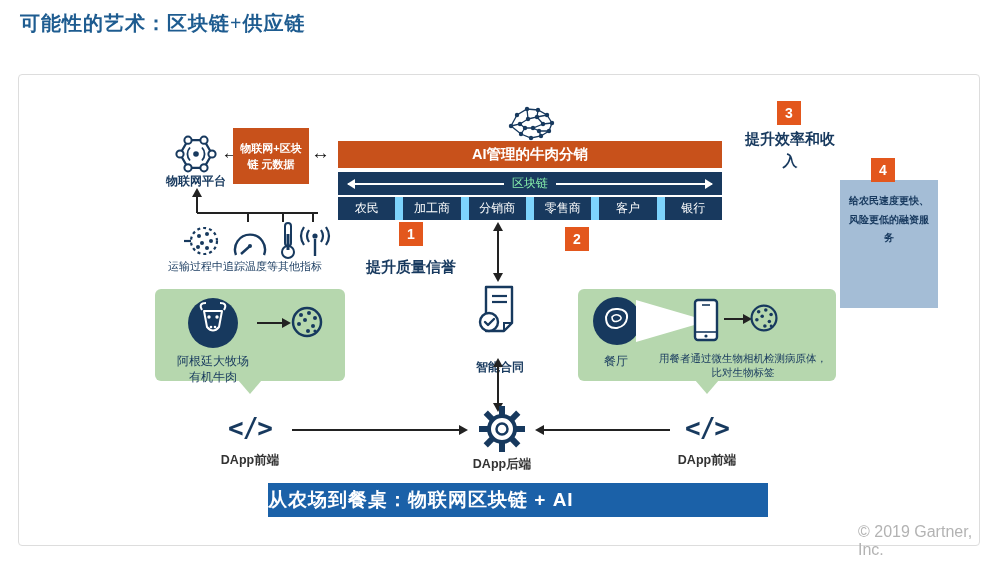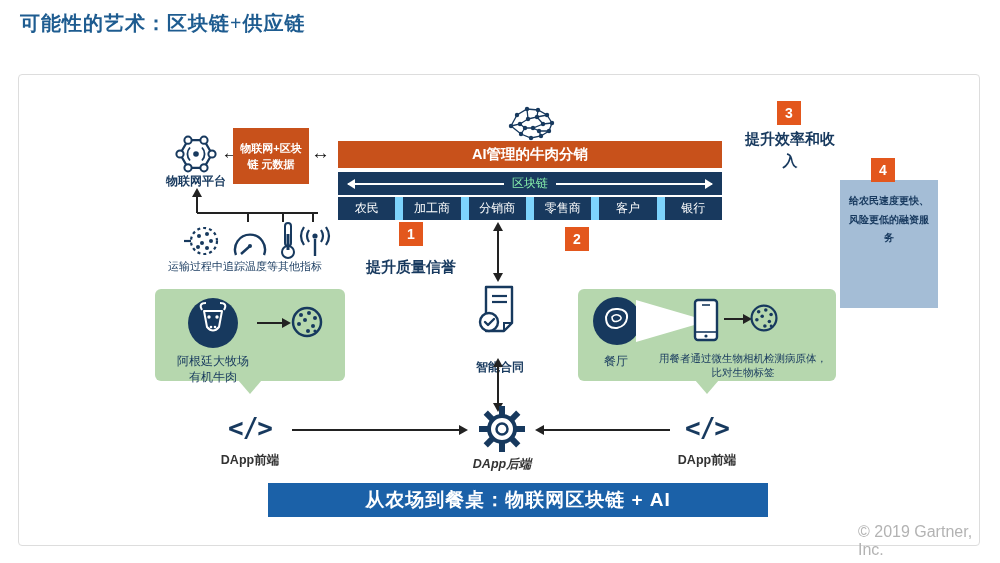--- a/index.html
+++ b/index.html
@@ -61,21 +61,21 @@
     border-left:9px solid #222; border-top:5px solid transparent; border-bottom:5px solid transparent; }
   .arr-l { position:absolute; height:2px; background:#222; }
   .arr-l::before { content:''; position:absolute; left:-8px; top:-4px;
     border-right:9px solid #222; border-top:5px solid transparent; border-bottom:5px solid transparent; }
 
   .code-glyph { font-weight:bold; font-size:26px; color:#17395e; text-align:center;
     letter-spacing:-1px; font-family:"DejaVu Sans Mono", monospace; }
   .dapp-lbl { font-size:12.5px; font-weight:bold; color:#333; text-align:center; }
 
   .banner { left:268px; top:483px; width:500px; height:34px; background:#1b61a8; color:#fff;
-    font-weight:bold; font-size:19px; text-align:center; line-height:34px; letter-spacing:1px; }
+    font-weight:bold; font-size:19px; line-height:34px; letter-spacing:1px; }
 
   .copyright { left:858px; top:523px; font-size:16px; color:#b3b3b3; }
 
   svg { display:block; }
 </style>
 </head>
 <body>
 
 <div class="stage">
 
@@ -332,21 +332,21 @@
         <rect x="20" y="0" width="6" height="9" transform="rotate(135 23 23)"></rect>
         <rect x="20" y="0" width="6" height="9" transform="rotate(180 23 23)"></rect>
         <rect x="20" y="0" width="6" height="9" transform="rotate(225 23 23)"></rect>
         <rect x="20" y="0" width="6" height="9" transform="rotate(270 23 23)"></rect>
         <rect x="20" y="0" width="6" height="9" transform="rotate(315 23 23)"></rect>
       </g>
       <circle cx="23" cy="23" r="13" fill="#fff" stroke="#17395e" stroke-width="4"></circle>
       <circle cx="23" cy="23" r="5.5" fill="#fff" stroke="#17395e" stroke-width="2.5"></circle>
     </svg>
   </div>
-  <div class="abs dapp-lbl" style="left:462px; top:456px; width:80px;font-style:italic;">DApp后端</div>
+  <div class="abs dapp-lbl" style="left:462px; top:456px; width:80px;">DApp后端</div>
 
   <div class="arr-l abs" style="left:543px; top:429px; width:127px;"></div>
 
   <div class="abs code-glyph" style="left:677px; top:413px; width:60px;">&lt;/&gt;</div>
   <div class="abs dapp-lbl" style="left:667px; top:452px; width:80px;">DApp前端</div>
 
   <div class="abs banner">从农场到餐桌：物联网区块链 + AI</div>
   <div class="abs copyright">© 2019 Gartner, Inc.</div>
 
 </div>

